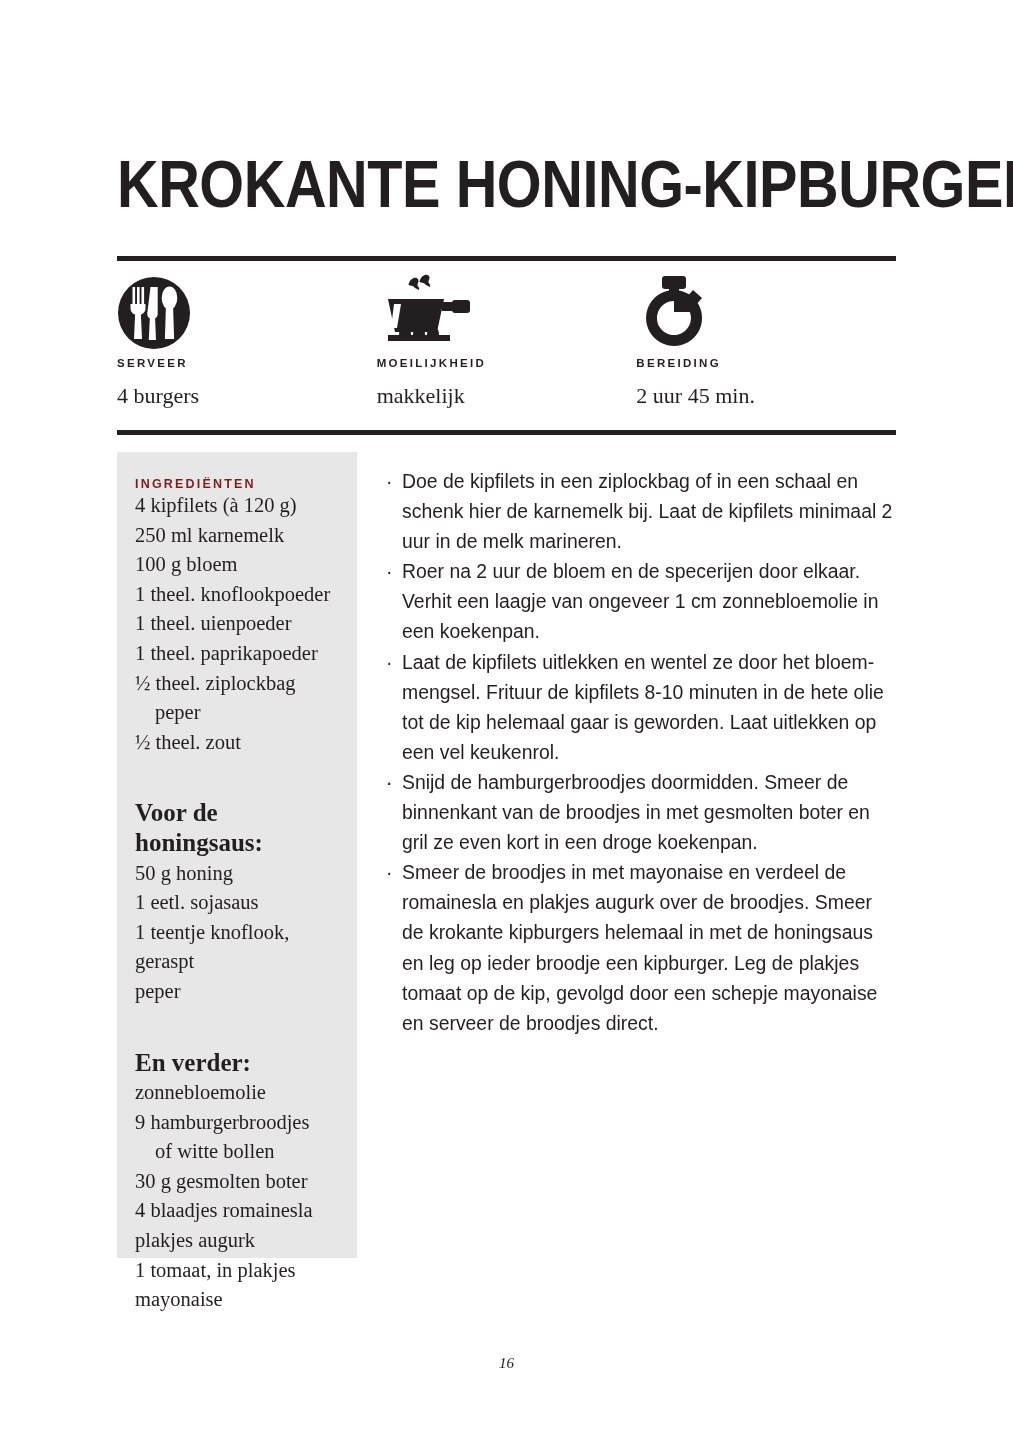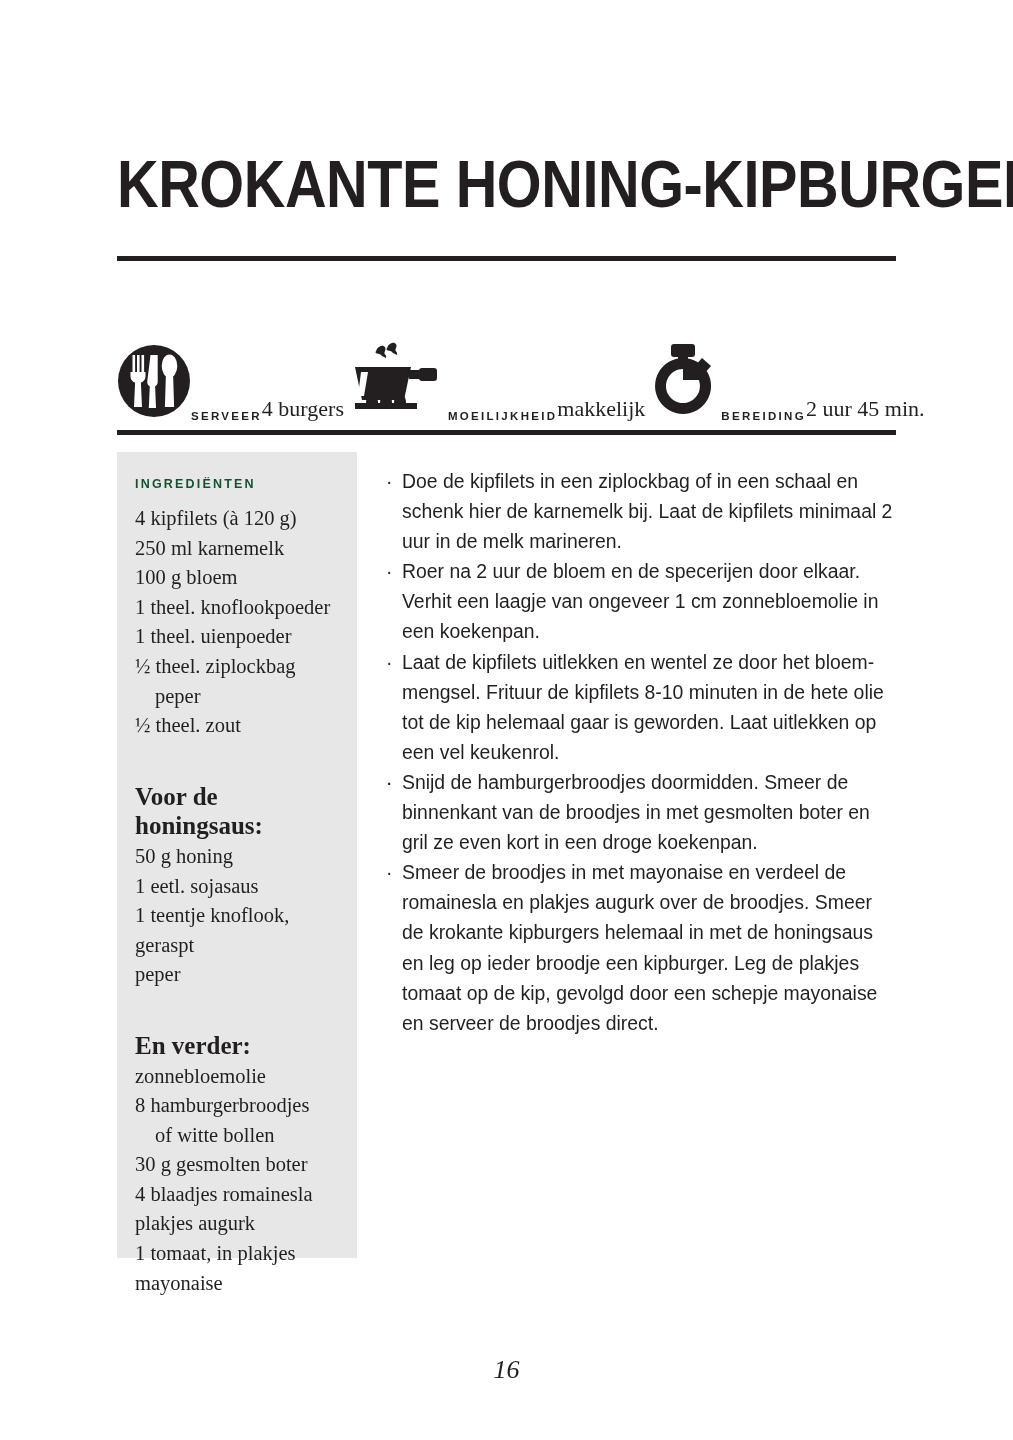--- a/index.html
+++ b/index.html
@@ -47,22 +47,22 @@
     position: absolute;
     left: 117px;
     top: 272px;
     width: 779px;
     height: 150px;
     display: flex;
   }
   .meta-col {
     flex: 1 1 0;
     display: flex;
-    flex-direction: row;
-    align-items: flex-end;
+    flex-direction: column;
+    align-items: flex-start;
   }
   .meta-icon {
     height: 82px;
     display: flex;
     align-items: center;
     justify-content: center;
   }
   .meta-label {
     font-family: "Liberation Sans", sans-serif;
     font-weight: 700;
@@ -92,22 +92,21 @@
     position: absolute;
     left: 18px;
     top: 25px;
     right: 10px;
   }
   .ingredients-heading {
     font-family: "Liberation Sans", sans-serif;
     font-weight: 700;
     font-size: 12.5px;
     letter-spacing: 2.2px;
-    color: #14532d;
-    margin-bottom: 13px;
+    color: #7f1d1d;
   }
   .ing-item {
     font-family: "Liberation Serif", serif;
     font-size: 20.5px;
     line-height: 29.6px;
     color: #231f20;
   }
   .ing-item.cont {
     padding-left: 20px;
   }
@@ -145,21 +144,21 @@
 
   
   .page-number {
     position: absolute;
     left: 0;
     top: 1355px;
     width: 1013px;
     text-align: center;
     font-family: "Liberation Serif", serif;
     font-style: italic;
-    font-size: 26px;
+    font-size: 15px;
     color: #231f20;
   }
 </style>
 </head>
 <body>
 
 <div class="page-title">KROKANTE HONING-KIPBURGER</div>
 
 <div class="rule rule-top"></div>
 <div class="rule rule-bottom"></div>
@@ -226,33 +225,34 @@
 
 <div class="ingredients-box">
   <div class="ingredients-inner">
     <div class="ingredients-heading">INGREDIËNTEN</div>
     <div id="ingredients-main">
         <div class="ing-item">4 kipfilets (à 120 g)</div>
         <div class="ing-item">250 ml karnemelk</div>
         <div class="ing-item">100 g bloem</div>
         <div class="ing-item">1 theel. knoflookpoeder</div>
         <div class="ing-item">1 theel. uienpoeder</div>
+        <div class="ing-item">1 theel. paprikapoeder</div>
         <div class="ing-item">½ theel. ziplockbag</div>
         <div class="ing-item cont">peper</div>
         <div class="ing-item">½ theel. zout</div>
       </div>
     <div id="ingredients-groups">
         <div class="ing-subhead">Voor de honingsaus:</div>
         <div class="ing-item">50 g honing</div>
         <div class="ing-item">1 eetl. sojasaus</div>
         <div class="ing-item">1 teentje knoflook, geraspt</div>
         <div class="ing-item">peper</div>
         <div class="ing-subhead">En verder:</div>
         <div class="ing-item">zonnebloemolie</div>
-        <div class="ing-item">8 hamburgerbroodjes</div>
+        <div class="ing-item">9 hamburgerbroodjes</div>
         <div class="ing-item cont">of witte bollen</div>
         <div class="ing-item">30 g gesmolten boter</div>
         <div class="ing-item">4 blaadjes romainesla</div>
         <div class="ing-item">plakjes augurk</div>
         <div class="ing-item">1 tomaat, in plakjes</div>
         <div class="ing-item">mayonaise</div>
       </div>
   </div>
 </div>
 

